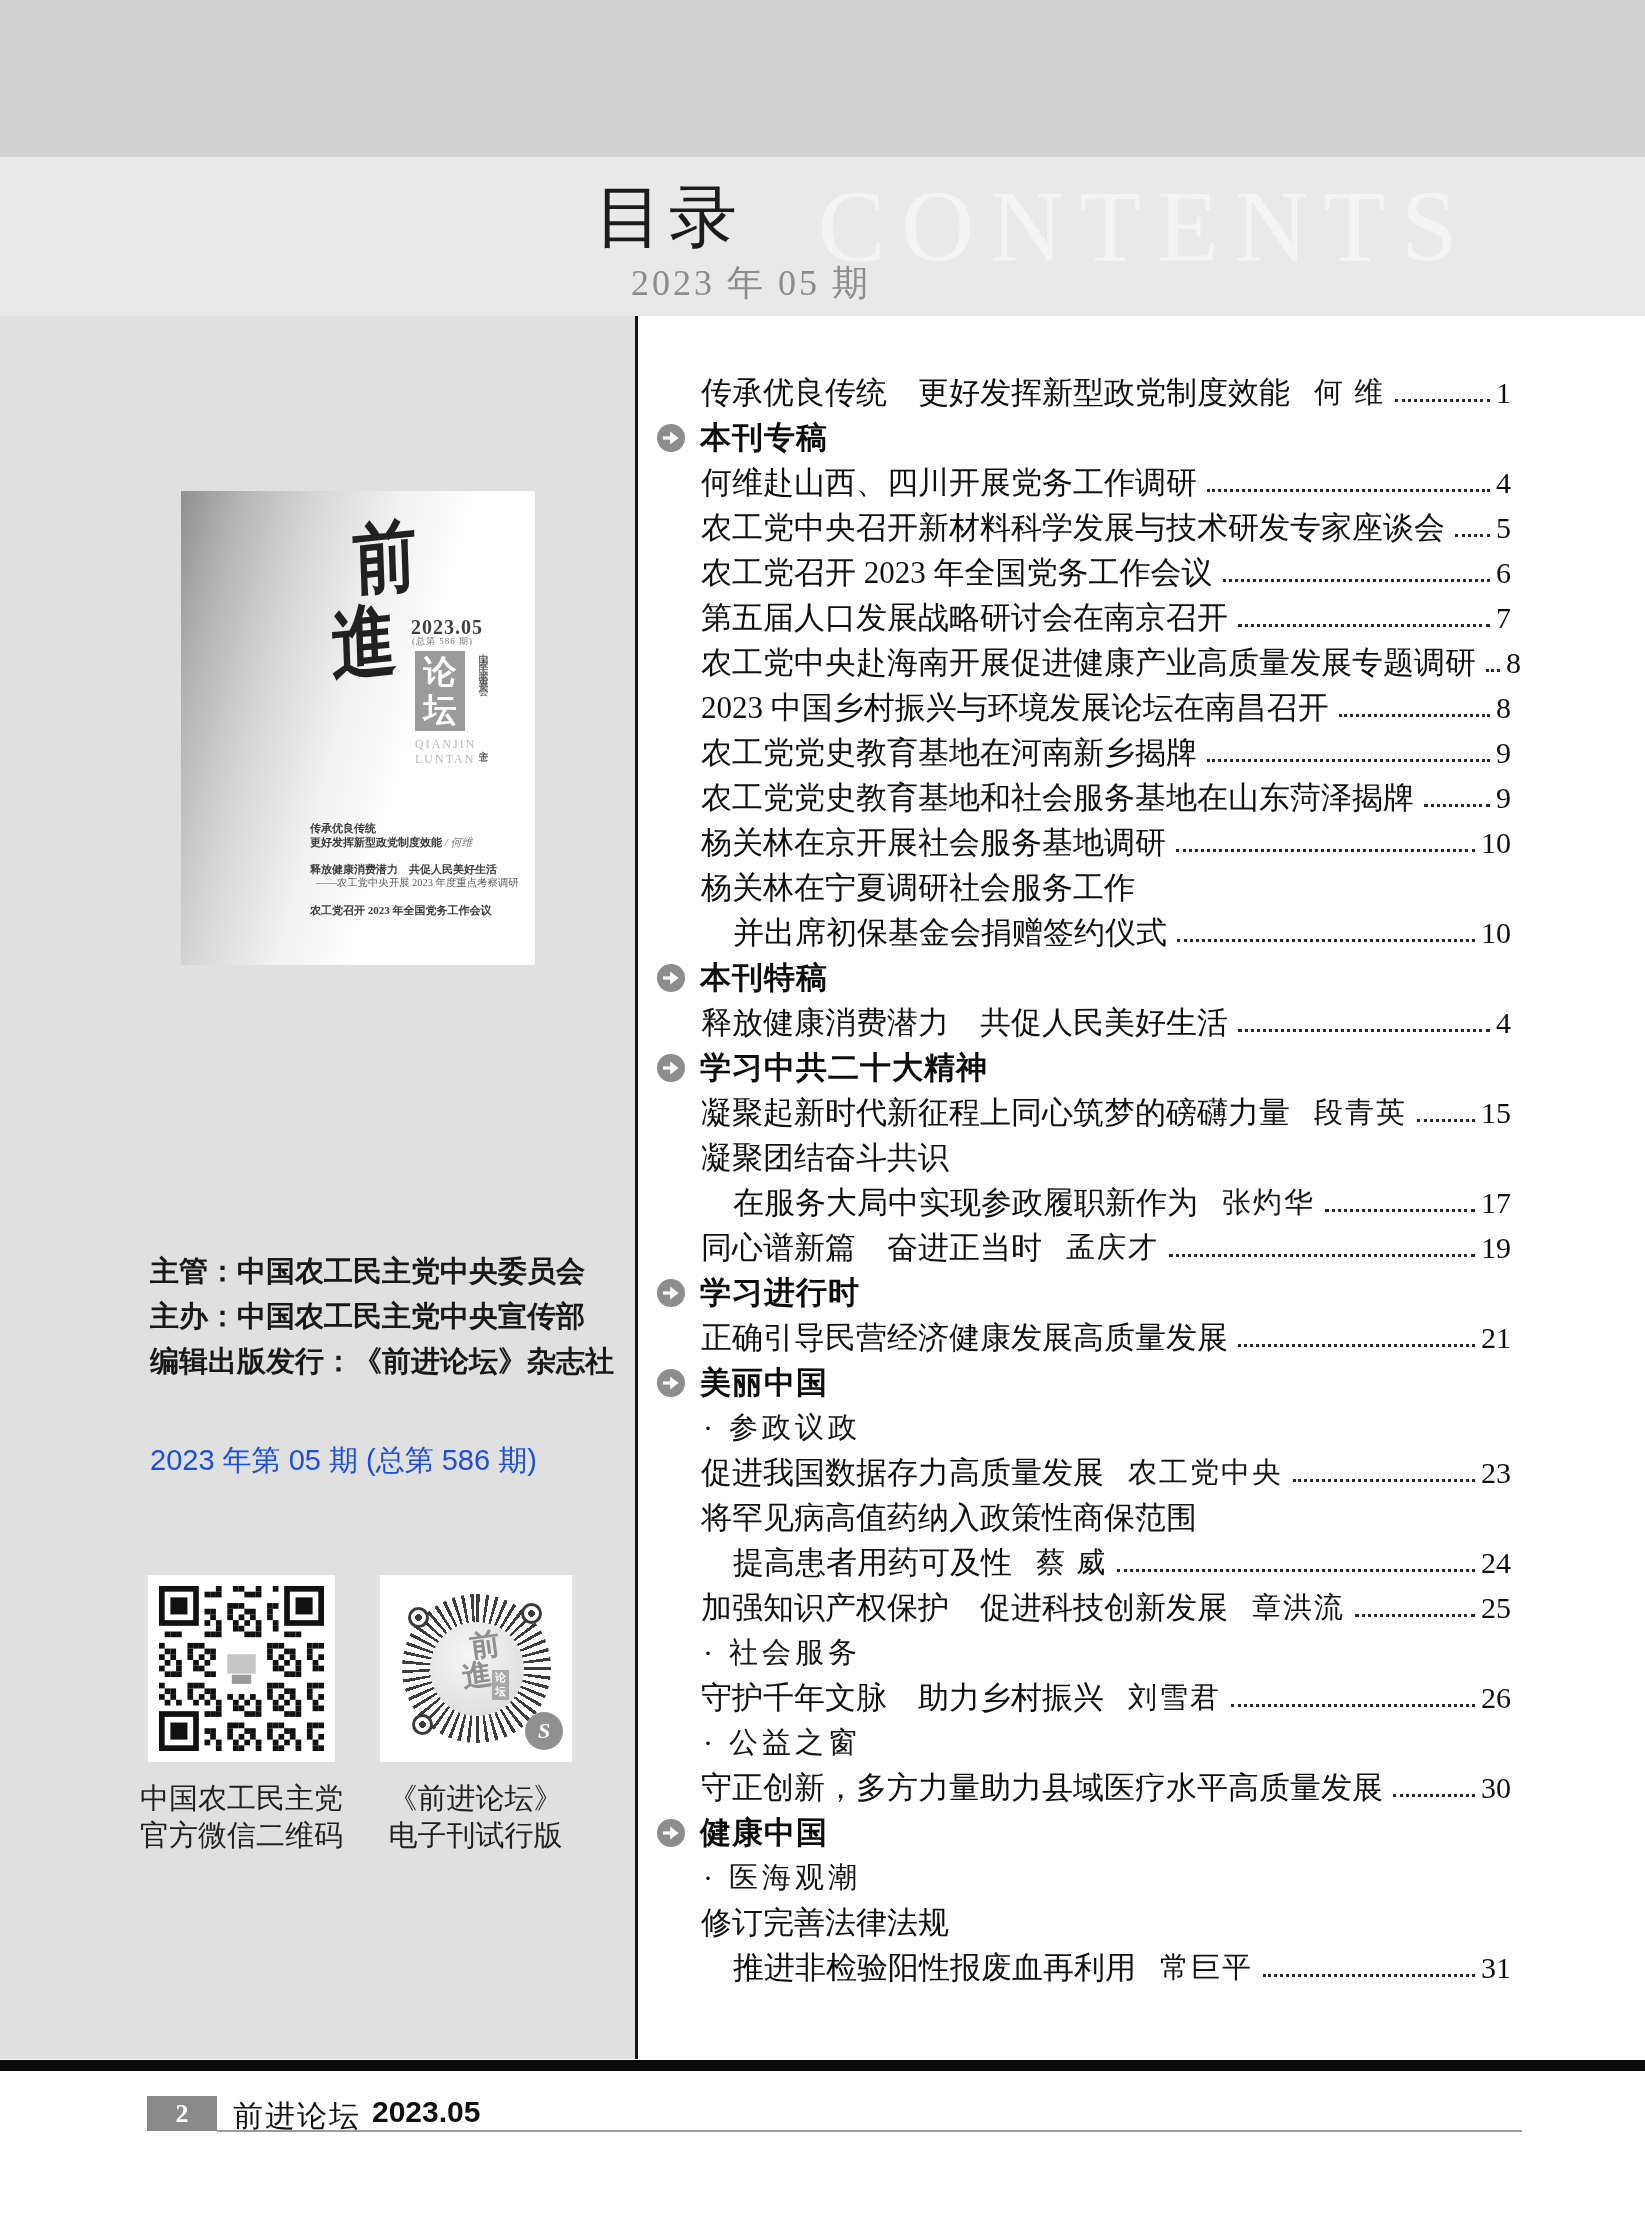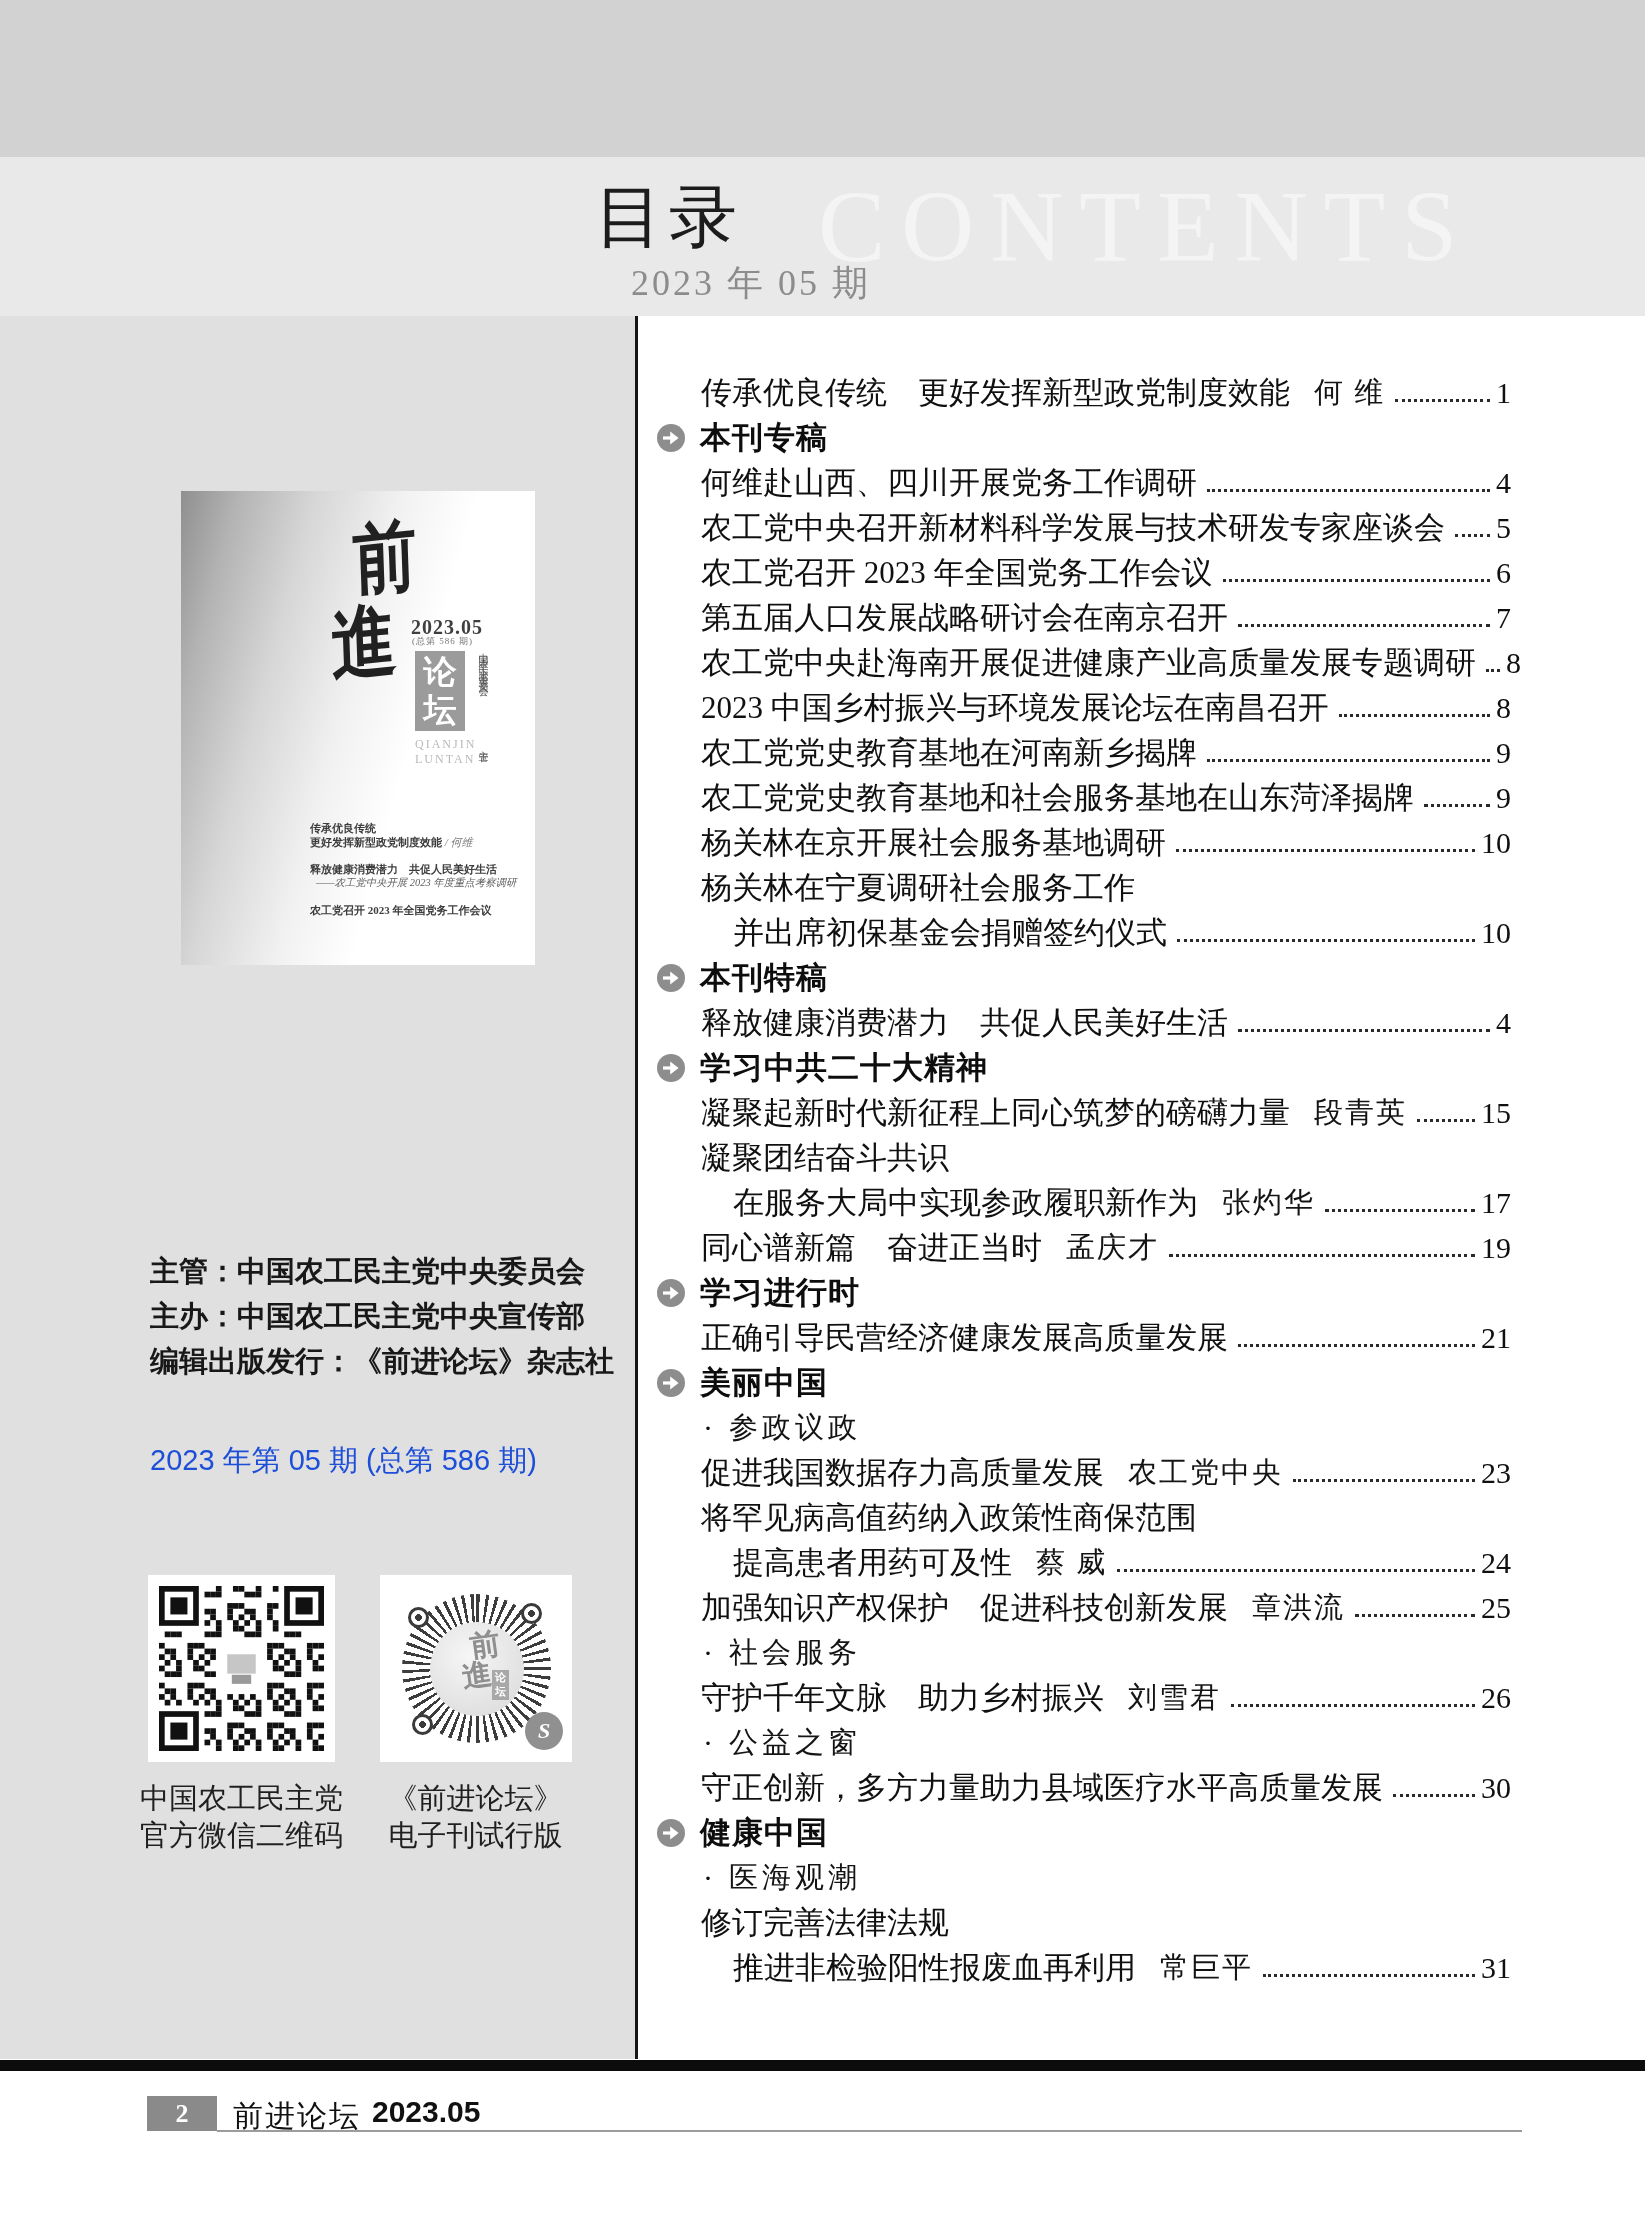--- a/index.html
+++ b/index.html
@@ -29,21 +29,21 @@
   .cv-issue{position:absolute;left:230px;top:125px;font-size:20px;font-weight:700;color:#3f3f3f;letter-spacing:1px;}
   .cv-total{position:absolute;left:231px;top:144px;font-size:9px;color:#777;letter-spacing:1px;}
   .cv-box{position:absolute;left:234px;top:160px;width:50px;height:80px;background:#9b9b9b;
           color:#ffffff;text-align:center;font-weight:700;font-size:33px;line-height:38px;padding-top:2px;box-sizing:border-box;}
   .cv-pinyin{position:absolute;left:234px;top:246px;font-size:12px;color:#b9b9b9;letter-spacing:2px;line-height:15px;}
   .cv-vert{position:absolute;left:295px;top:154px;writing-mode:vertical-rl;font-size:10px;color:#555;letter-spacing:3px;}
   .cv-vert-role{position:absolute;left:295px;top:251px;writing-mode:vertical-rl;font-size:10px;color:#555;letter-spacing:3px;}
   .cv-headlines{position:absolute;left:129px;top:330px;width:209px;}
   .hl{font-size:11px;font-weight:700;color:#3d3d3d;line-height:14.4px;white-space:nowrap;}
   .hl .hla{color:#787878;font-weight:400;font-style:italic;}
-  .hl.k{font-size:10.4px;font-weight:400;font-style:italic;color:#5e5e5e;padding-left:6px;}
+  .hl.k{font-size:10.4px;font-weight:400;color:#5e5e5e;padding-left:6px;}
   .hl.gap{margin-top:12px;}
 
   
   .pub{position:absolute;left:150px;top:1249px;font-family:"Liberation Sans","DejaVu Sans",sans-serif;
        font-weight:700;font-size:29px;color:#181818;line-height:45px;white-space:nowrap;}
   .pub-issue{position:absolute;left:150px;top:1441px;font-family:"Liberation Sans","DejaVu Sans",sans-serif;
              font-weight:400;font-size:29px;color:#1d4ed8;white-space:nowrap;}
 
   
   .qr-box1{position:absolute;left:148px;top:1575px;width:187px;height:187px;background:#ffffff;}

